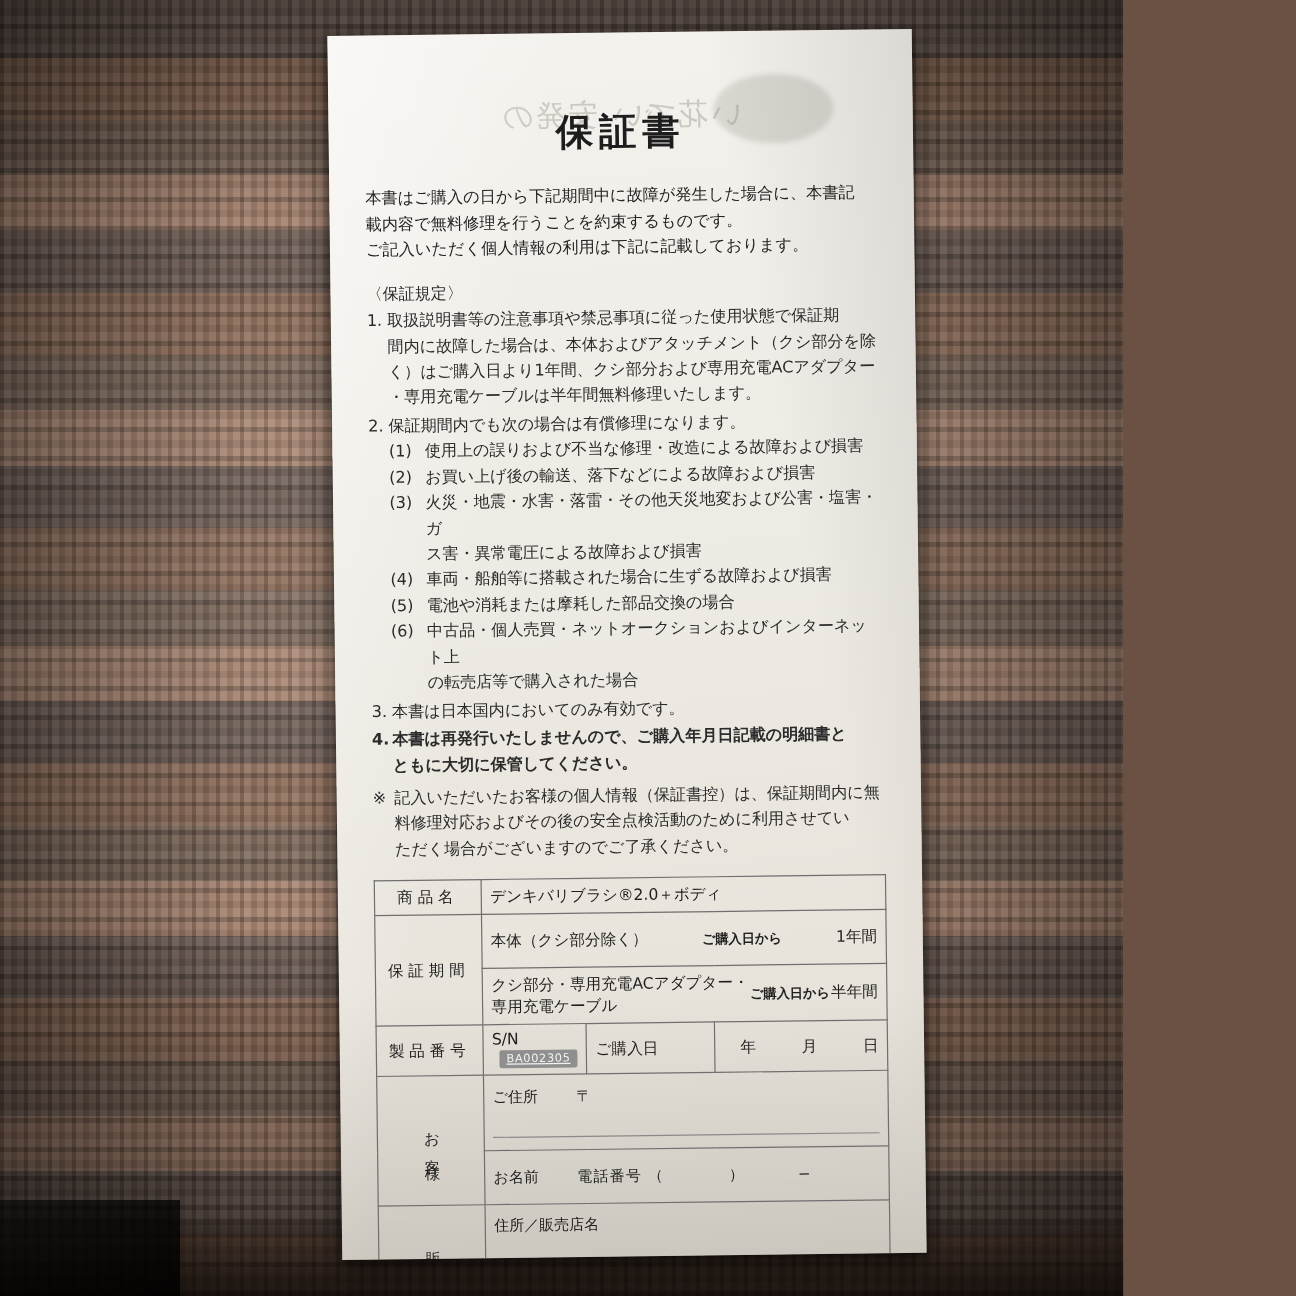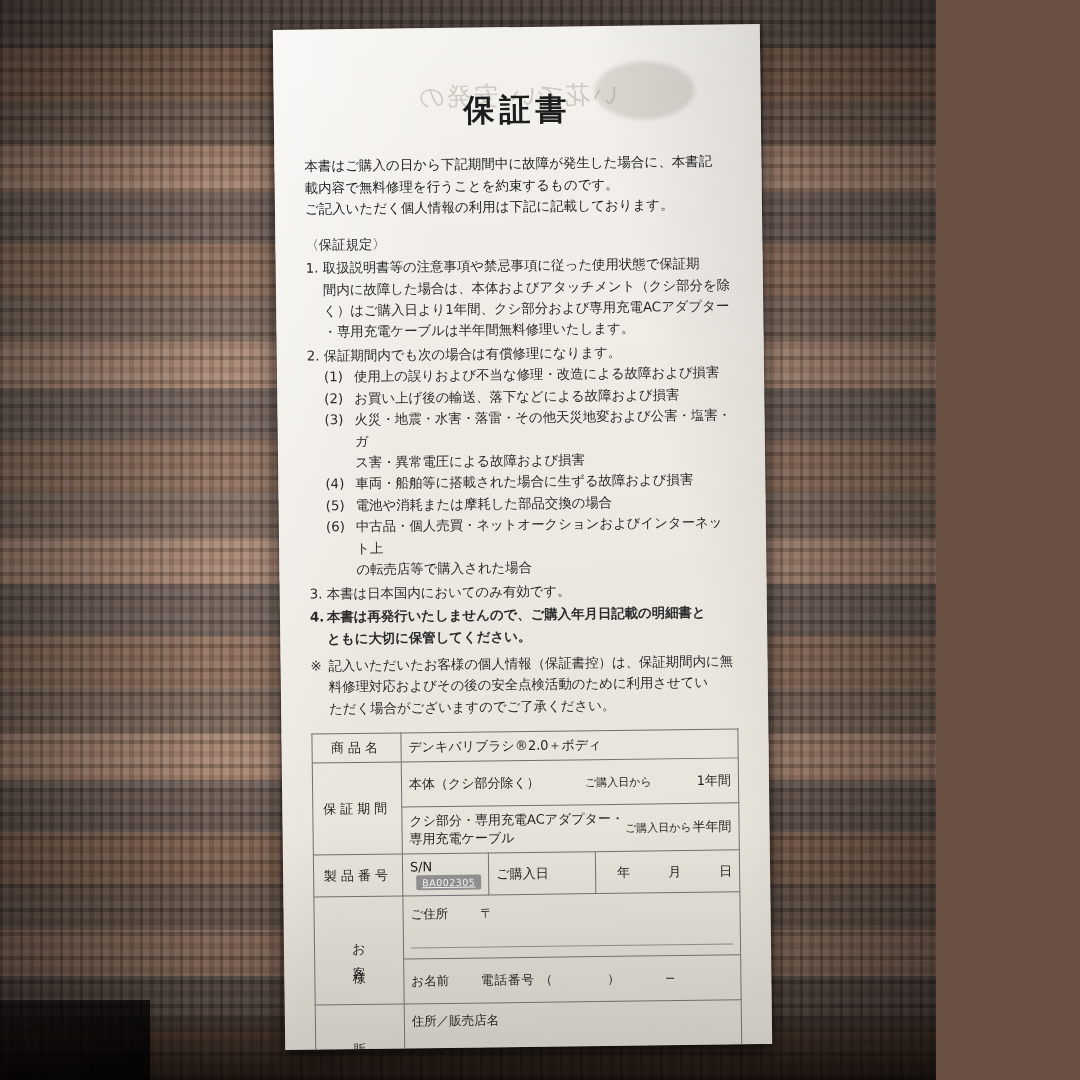--- a/index.html
+++ b/index.html
@@ -105,21 +105,21 @@
   table.form{
     width:100%;margin-top:14px;border-collapse:collapse;
     font-size:13px;color:#1f1f1f;
   }
   table.form td{border:1px solid #ululu;}
   table.form td{border:1px solid #6f6f6f;padding:5px 7px;vertical-align:middle;}
   td.label{width:74px;text-align:center;letter-spacing:4px;background:transparent;}
   td.label.vert{letter-spacing:0;}
   .vtext{writing-mode:vertical-rl;text-orientation:upright;letter-spacing:6px;margin:0 auto;line-height:1;}
   .row-inner{display:flex;align-items:center;justify-content:space-between;}
-  .small{font-size:11px;}
+  .small{font-size:11px;font-weight:bold;}
   .sn-chip{
     display:inline-block;background:#8f8f8f;color:#f2f2f2;
     font-size:9.5px;letter-spacing:.5px;padding:2px 6px;border-radius:2px;margin-left:6px;text-decoration:underline;
   }
   .dateline{display:flex;gap:38px;padding-left:14px;}
   .cell-h{height:34px;}
   .cust-line{border-bottom:1px solid #8a8a8a;height:20px;margin-top:4px;}
   .inline-lbl{font-size:12.5px;}
   .tel{letter-spacing:1px;}
 </style>

